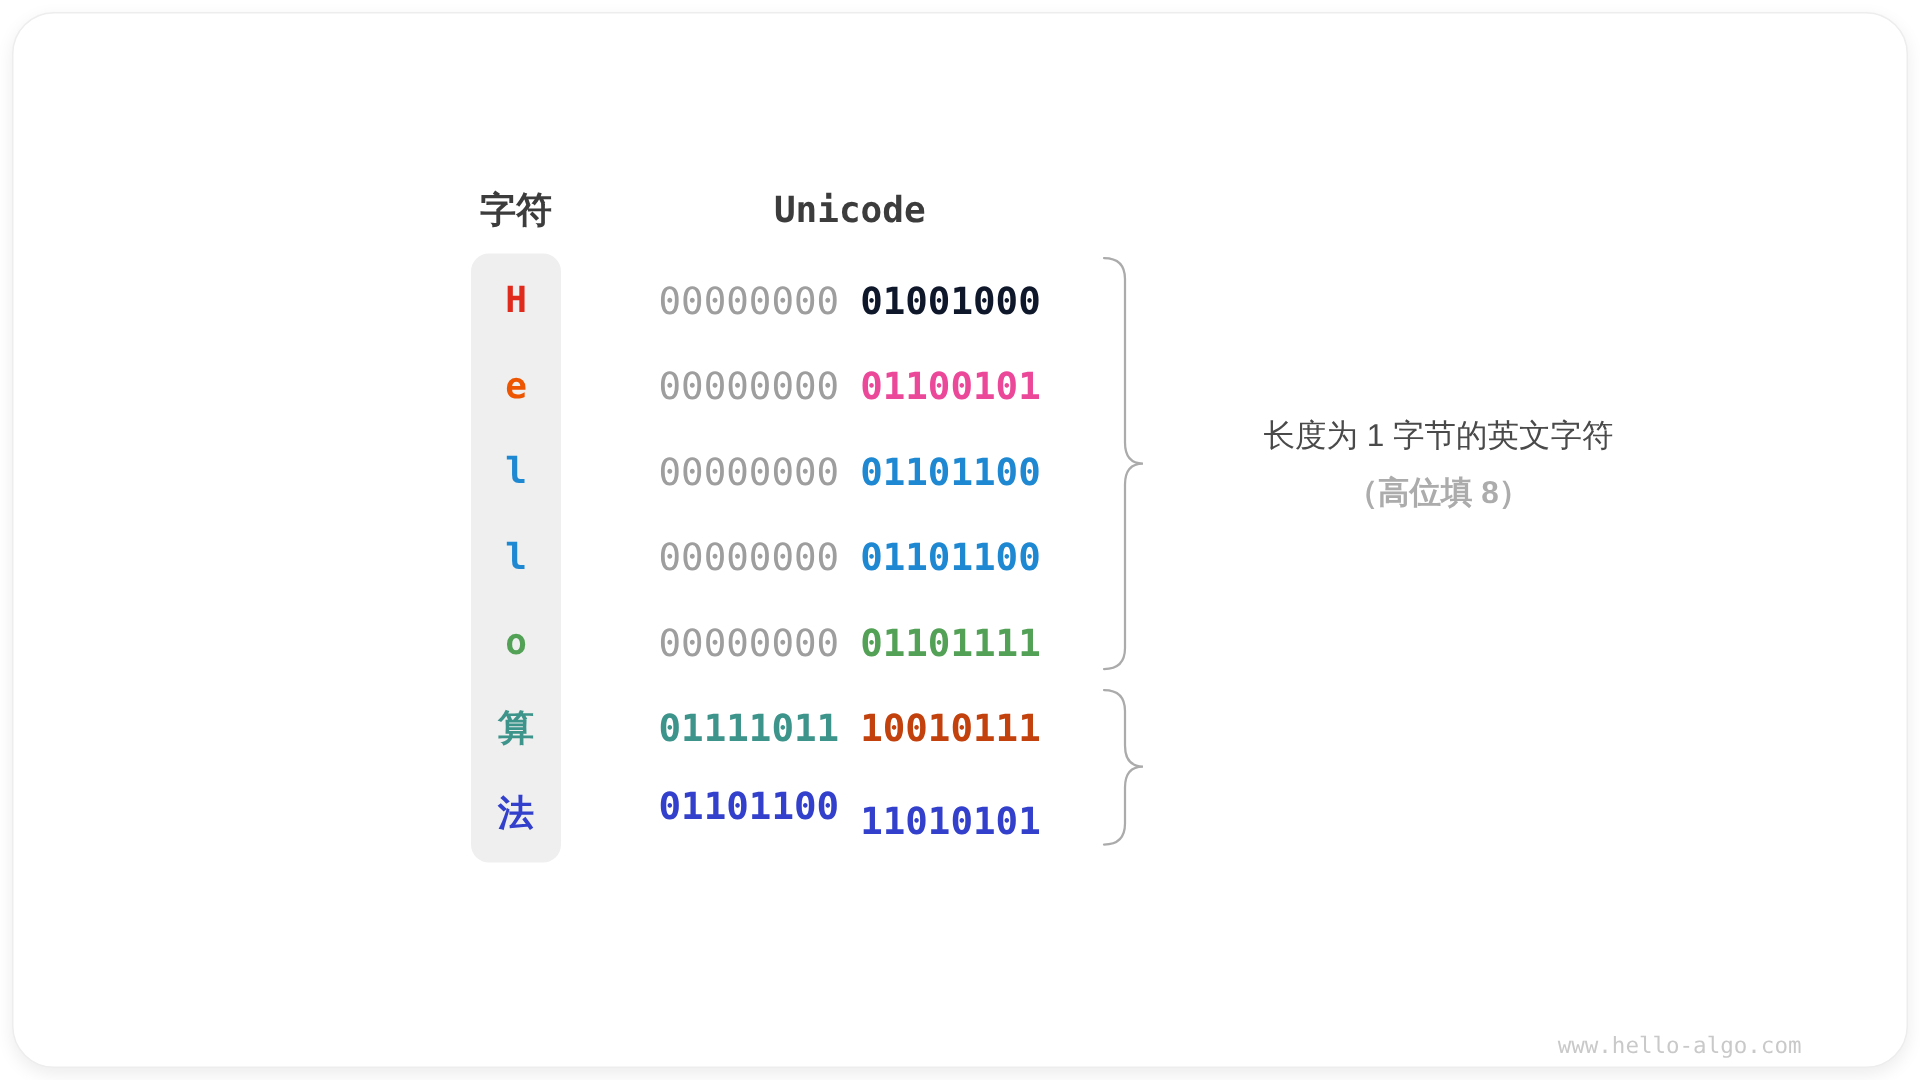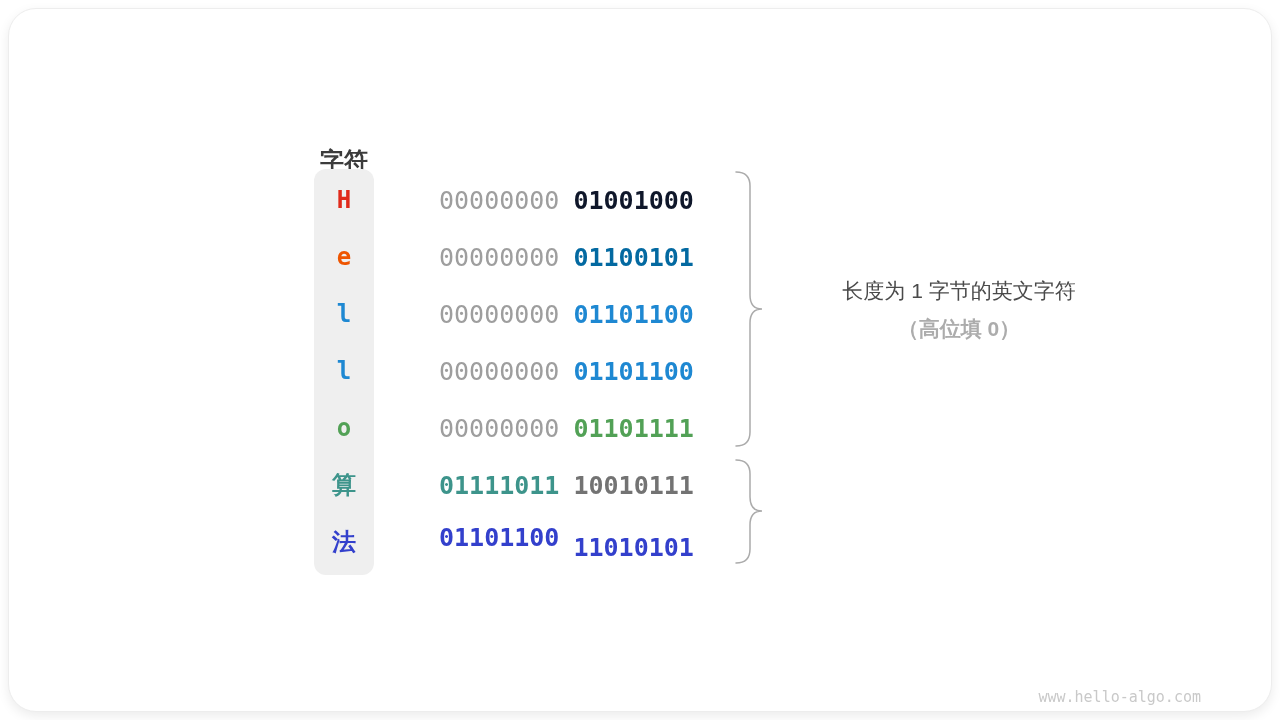--- a/index.html
+++ b/index.html
@@ -17,21 +17,21 @@
     border: 1px solid #ededed;
     border-radius: 28px;
     box-shadow: 0 4px 12px rgba(0,0,0,0.08);
   }
   .hdr {
     position: absolute;
     top: 116px; height: 30px;
     display: flex; align-items: center; justify-content: center;
     font-weight: bold; font-size: 24px; color: #3c3c3c;
   }
-  .hdr-char { left: 300px; width: 70px; margin-top: 21px; }
+  .hdr-char { left: 300px; width: 70px; }
   .hdr-unicode {
     left: 430px; width: 255px;
     font-family: "DejaVu Sans Mono", "Liberation Mono", monospace;
   }
   .char-pill {
     position: absolute;
     left: 305px; top: 160px;
     width: 60px; height: 406px;
     background: #efefef;
     border-radius: 12px;
@@ -82,37 +82,38 @@
     font-size: 15px;
     color: #c9c9c9;
   }
 </style>
 </head>
 <body>
 
 <div class="card">
 
   <div class="hdr hdr-char">字符</div>
+  <div class="hdr hdr-unicode">Unicode</div>
 
   <div class="char-pill"></div>
 
   <div id="rows-container">
   <div class="row" style="top: 163px;">
     <div class="ch" style="color: rgb(224, 42, 27);">H</div>
     <div class="bits">
       <span class="b1 gray">00000000</span>
       <span class="b2" style="color: #0f172a;">01001000</span>
     </div>
   </div>
 
   <div class="row" style="top: 220px;">
     <div class="ch" style="color: rgb(238, 85, 0);">e</div>
     <div class="bits">
       <span class="b1 gray">00000000</span>
-      <span class="b2" style="color: #0369a1;">01100101</span>
+      <span class="b2" style="color: #ec4899;">01100101</span>
     </div>
   </div>
 
   <div class="row" style="top: 277px;">
     <div class="ch" style="color: rgb(30, 136, 210);">l</div>
     <div class="bits">
       <span class="b1 gray">00000000</span>
       <span class="b2" style="color: rgb(30, 136, 210);">01101100</span>
     </div>
   </div>
@@ -130,39 +131,39 @@
     <div class="bits">
       <span class="b1 gray">00000000</span>
       <span class="b2" style="color: rgb(82, 161, 86);">01101111</span>
     </div>
   </div>
 
   <div class="row" style="top: 448px;">
     <div class="ch" style="color: rgb(61, 148, 139);">算</div>
     <div class="bits">
       <span class="b1 colored" style="color: rgb(61, 148, 139);">01111011</span>
-      <span class="b2" style="color: #737373;">10010111</span>
+      <span class="b2" style="color: #c2410c;">10010111</span>
     </div>
   </div>
 
   <div class="row" style="top: 505px;">
     <div class="ch" style="color: rgb(51, 64, 204);">法</div>
     <div class="bits">
       <span class="b1 colored" style="color: rgb(51, 64, 204);">01101100</span>
       <span class="b2" style="color: rgb(51, 64, 204); margin-top: 10px;">11010101</span>
     </div>
   </div>
 </div>
 
   <svg class="braces" viewBox="0 0 1280 720">
     <path d="M727 163 Q741 163 741 177 L741 286 Q741 300 753 300 Q741 300 741 314 L741 423 Q741 437 727 437" fill="none" stroke="#ababab" stroke-width="1.5" stroke-linecap="round"></path>
     <path d="M727 451 Q741 451 741 465 L741 488 Q741 502 753 502 Q741 502 741 516 L741 540 Q741 554 727 554" fill="none" stroke="#ababab" stroke-width="1.5" stroke-linecap="round"></path>
   </svg>
 
   <div class="annotation" style="top:263px;">
     <div>长度为 1 字节的英文字符</div>
-    <div class="sub">（高位填 0）</div>
+    <div class="sub">（高位填 8）</div>
   </div>
 
 
   <div class="watermark">www.hello-algo.com</div>
 
 </div>
 
 </body></html>

